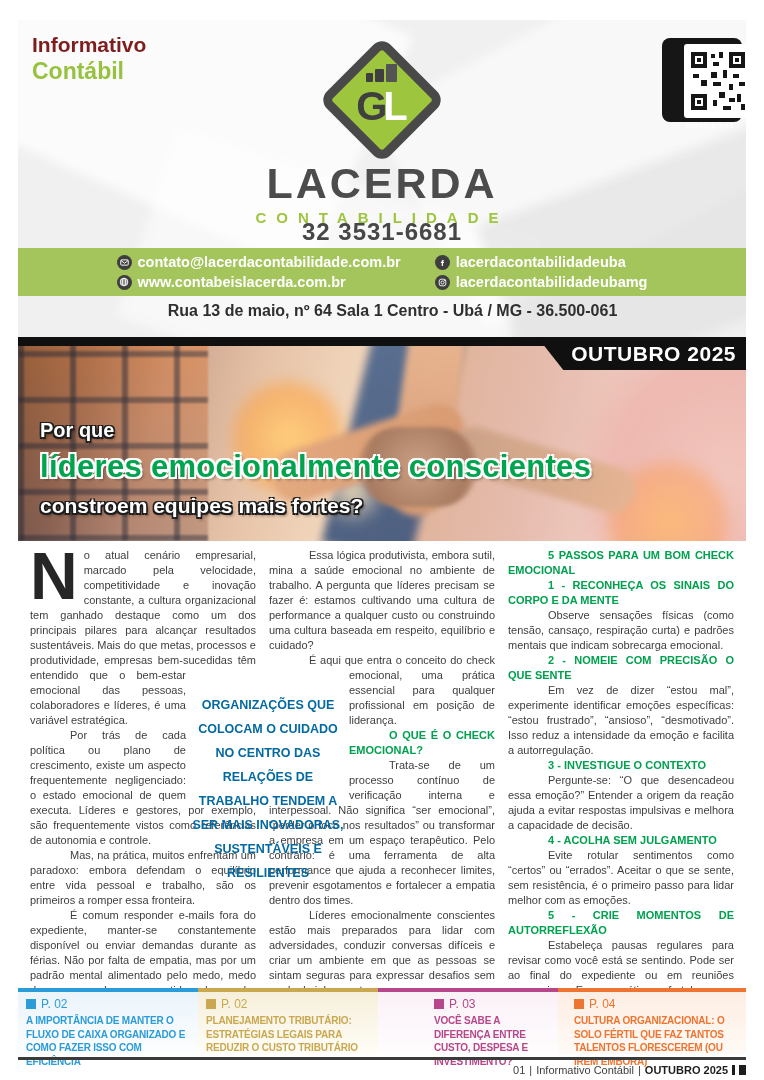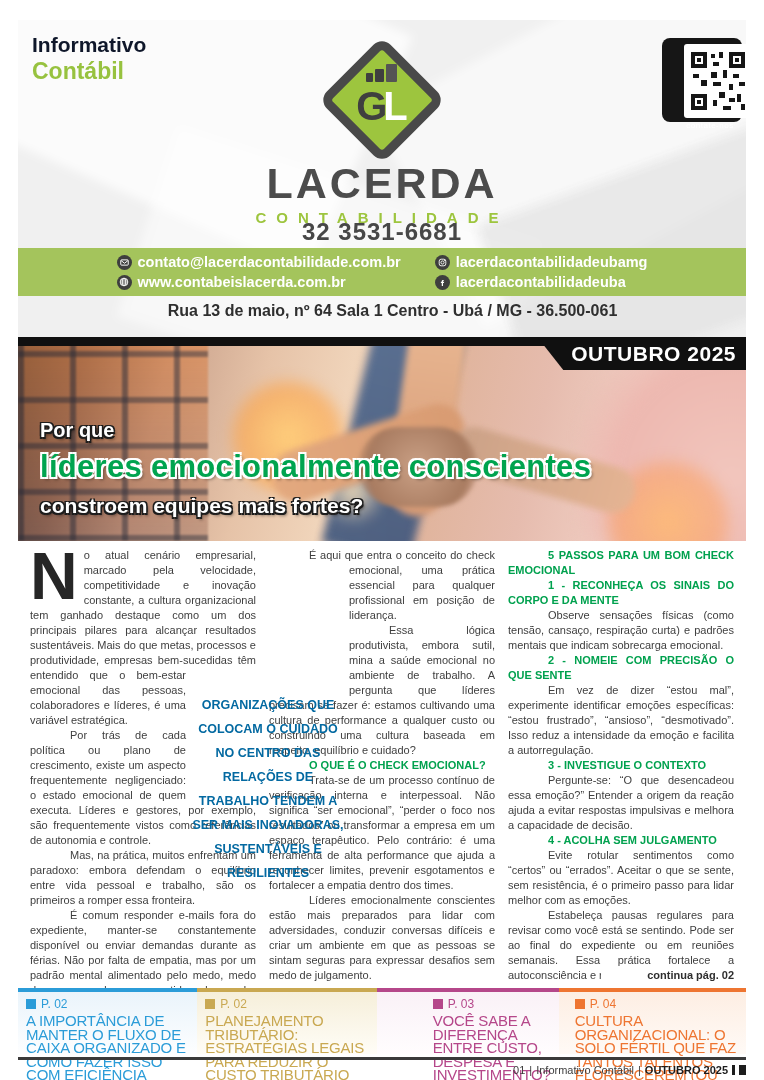--- a/index.html
+++ b/index.html
@@ -10,21 +10,21 @@
 
   
   .masthead-bg{position:absolute;left:0;top:0;width:728px;height:317px;background:#f0f0f0;overflow:hidden;}
   .mast-shape{position:absolute;background:rgba(255,255,255,.75);filter:blur(5px);}
   .ms1{width:420px;height:260px;left:-60px;top:-80px;transform:rotate(24deg);}
   .ms2{width:520px;height:240px;left:380px;top:-40px;transform:rotate(-28deg);background:rgba(255,255,255,.55);}
   .ms3{width:380px;height:200px;left:120px;top:160px;transform:rotate(18deg);background:rgba(255,255,255,.5);}
   .ms4{width:300px;height:180px;left:480px;top:150px;transform:rotate(-20deg);background:rgba(224,224,224,.6);}
 
   .mast-titles{position:absolute;left:14px;top:12px;line-height:26px;}
-  .mast-line1{font-size:21px;font-weight:bold;color:#0f172a;}
+  .mast-line1{font-size:21px;font-weight:bold;color:#7f1d1d;}
   .mast-line2{font-size:23px;font-weight:bold;color:#97c23f;}
 
   
   .qr-box{position:absolute;left:644px;top:18px;width:80px;height:84px;background:#161616;border-radius:8px;padding:6px 6px 2px 22px;}
   .qr-white{width:68px;height:74px;background:#fff;border-radius:3px;display:flex;align-items:center;justify-content:center;}
   .qr-label{margin-top:3px;text-align:center;color:#fff;font-size:8px;letter-spacing:.5px;}
 
   
   .logo-block{position:absolute;left:0;top:20px;width:728px;text-align:center;}
   .diamond-wrap{position:relative;width:120px;height:120px;margin:0 auto;}
@@ -103,21 +103,21 @@
   .pull-quote{position:absolute;left:170px;top:152px;width:160px;text-align:center;
      color:#0369a1;font-weight:bold;font-size:12.5px;line-height:24px;z-index:3;}
   .p-rel{position:relative;}
   .continua{position:absolute;right:0;bottom:0;font-weight:bold;color:#2e2e2e;background:#fff;padding-left:6px;}
 
   
   .teasers{position:absolute;left:0;top:968px;width:728px;height:66px;display:flex;gap:0;}
   .teaser{flex:1;padding:5px 8px 4px 8px;border-top:4px solid;}
   .t-label{display:flex;align-items:center;gap:5px;font-size:12px;margin-bottom:3px;}
   .t-sq{width:10px;height:10px;display:inline-block;}
-  .t-title{font-size:15px;font-weight:normal;line-height:13.5px;letter-spacing:-.2px;}
+  .t-title{font-size:10px;font-weight:bold;line-height:13.5px;letter-spacing:-.2px;}
   .t-blue{border-color:#2b9cd8;background:linear-gradient(180deg,#eaf4fb,#fdfeff);}
   .t-blue .t-label,.t-blue .t-title{color:#2b9cd8;} .t-blue .t-sq{background:#2b9cd8;}
   .t-gold{border-color:#c9a851;background:linear-gradient(180deg,#f6efda,#fffdf7);}
   .t-gold .t-label,.t-gold .t-title{color:#c9a851;} .t-gold .t-sq{background:#c9a851;}
   .t-pink{border-color:#b5478a;background:linear-gradient(180deg,#faf1f7,#fffdfe);}
   .t-pink .t-label,.t-pink .t-title{color:#b5478a;padding-left:48px;} .t-pink .t-sq{background:#b5478a;}
   .t-orange{border-color:#ee7531;background:linear-gradient(180deg,#fdeee3,#fffaf6);padding-left:16px;}
   .t-orange .t-label,.t-orange .t-title{color:#ee7531;} .t-orange .t-sq{background:#ee7531;}
 
   
@@ -218,34 +218,34 @@
                 <path d="M1.4 6h9.2M2 3.6h8M2 8.4h8" stroke="#fff" stroke-width="1" fill="none"></path>
               </svg>
           </span>
           <span>www.contabeislacerda.com.br</span>
         </div>
       </div>
       <div class="contact-col">
         <div class="contact-item">
           <span class="cicon">
             <svg width="9" height="9" viewBox="0 0 12 12">
+                <path d="M7.6 2.5H6.4c-.9 0-1.4.5-1.4 1.4v1.2H3.8v1.6H5v3.8h1.7V6.7h1.3l.2-1.6H6.7V4.2c0-.3.2-.4.5-.4h.9z" fill="#fff"></path>
+              </svg>
+          </span>
+          <span>lacerdacontabilidadeuba</span>
+        </div>
+        <div class="contact-item">
+          <span class="cicon">
+            <svg width="9" height="9" viewBox="0 0 12 12">
                 <rect x="1.6" y="1.6" width="8.8" height="8.8" rx="2.6" fill="none" stroke="#fff" stroke-width="1.2"></rect>
                 <circle cx="6" cy="6" r="2.1" fill="none" stroke="#fff" stroke-width="1.2"></circle>
                 <circle cx="9" cy="3.1" r=".9" fill="#fff"></circle>
               </svg>
           </span>
           <span>lacerdacontabilidadeubamg</span>
-        </div>
-        <div class="contact-item">
-          <span class="cicon">
-            <svg width="9" height="9" viewBox="0 0 12 12">
-                <path d="M7.6 2.5H6.4c-.9 0-1.4.5-1.4 1.4v1.2H3.8v1.6H5v3.8h1.7V6.7h1.3l.2-1.6H6.7V4.2c0-.3.2-.4.5-.4h.9z" fill="#fff"></path>
-              </svg>
-          </span>
-          <span>lacerdacontabilidadeuba</span>
         </div>
       </div>
     </div>
 
     <div class="address">Rua 13 de maio, nº 64 Sala 1 Centro - Ubá / MG - 36.500-061</div>
 
     <div class="hero">
       <div class="hero-photo">
         <div class="ph window"></div>
         <div class="ph jacket"></div>
@@ -274,39 +274,40 @@
         <div class="col">
           <p class="noindent">
             <span class="dropcap">N</span><span>o atual cenário empresarial, marcado pela velocidade, competitividade e inovação constante, a cultura organizacional tem ganhado destaque como um dos principais pilares para alcançar resultados sustentáveis. Mais do que metas, processos e produtividade, empresas bem-sucedidas têm entendido que o bem-estar </span><span class="wrapR"></span><span>emocional das pessoas, colaboradores e líderes, é uma variável estratégica.</span>
           </p>
           <p>Por trás de cada política ou plano de crescimento, existe um aspecto frequentemente negligenciado: o estado emocional de quem executa. Líderes e gestores, por exemplo, são frequentemente vistos como referências de autonomia e controle.</p>
           <p>Mas, na prática, muitos enfrentam um paradoxo: embora defendam o equilíbrio entre vida pessoal e trabalho, são os primeiros a romper essa fronteira.</p>
           <p>É comum responder e-mails fora do expediente, manter-se constantemente disponível ou enviar demandas durante as férias. Não por falta de empatia, mas por um padrão mental alimentado pelo medo, medo de parecer descomprometido, de perder relevância ou de ser substituído.</p>
         </div>
 
         <div class="col">
+          <p>Essa lógica produtivista, embora sutil, mina a saúde emocional no ambiente de trabalho. A pergunta que líderes precisam se fazer é: estamos cultivando uma cultura de performance a qualquer custo ou construindo uma cultura baseada em respeito, equilíbrio e cuidado?</p>
           <p>
             <span>É aqui que entra o conceito do check </span><span class="wrapL"></span><span>emocional, uma prática essencial para qualquer profissional em posição de liderança.</span>
           </p>
-          <p>Essa lógica produtivista, embora sutil, mina a saúde emocional no ambiente de trabalho. A pergunta que líderes precisam se fazer é: estamos cultivando uma cultura de performance a qualquer custo ou construindo uma cultura baseada em respeito, equilíbrio e cuidado?</p>
           <p class="h-green">O QUE É O CHECK EMOCIONAL?</p>
           <p>Trata-se de um processo contínuo de verificação interna e interpessoal. Não significa “ser emocional”, “perder o foco nos resultados” ou transformar a empresa em um espaço terapêutico. Pelo contrário: é uma ferramenta de alta performance que ajuda a reconhecer limites, prevenir esgotamentos e fortalecer a empatia dentro dos times.</p>
           <p>Líderes emocionalmente conscientes estão mais preparados para lidar com adversidades, conduzir conversas difíceis e criar um ambiente em que as pessoas se sintam seguras para expressar desafios sem medo de julgamento.</p>
         </div>
 
         <div class="col">
           <p class="h-green">5 PASSOS PARA UM BOM CHECK EMOCIONAL</p>
           <p class="h-green">1 - RECONHEÇA OS SINAIS DO CORPO E DA MENTE</p>
           <p>Observe sensações físicas (como tensão, cansaço, respiração curta) e padrões mentais que indicam sobrecarga emocional.</p>
           <p class="h-green">2 - NOMEIE COM PRECISÃO O QUE SENTE</p>
           <p>Em vez de dizer “estou mal”, experimente identificar emoções específicas: “estou frustrado”, “ansioso”, “desmotivado”. Isso reduz a intensidade da emoção e facilita a autorregulação.</p>
           <p class="h-green">3 - INVESTIGUE O CONTEXTO</p>
           <p>Pergunte-se: “O que desencadeou essa emoção?” Entender a origem da reação ajuda a evitar respostas impulsivas e melhora a capacidade de decisão.</p>
           <p class="h-green">4 - ACOLHA SEM JULGAMENTO</p>
           <p>Evite rotular sentimentos como “certos” ou “errados”. Aceitar o que se sente, sem resistência, é o primeiro passo para lidar melhor com as emoções.</p>
+          <p class="h-green">5 - CRIE MOMENTOS DE AUTORREFLEXÃO</p>
           <p class="p-rel">
             <span>Estabeleça pausas regulares para revisar como você está se sentindo. Pode ser ao final do expediente ou em reuniões semanais. Essa prática fortalece a autoconsciência e reduz o risco de burnout.</span>
             <span class="continua">continua pág. 02</span>
           </p>
         </div>
       </div>
     </div>
 
     <div class="teasers">
       <div class="teaser t-blue">

